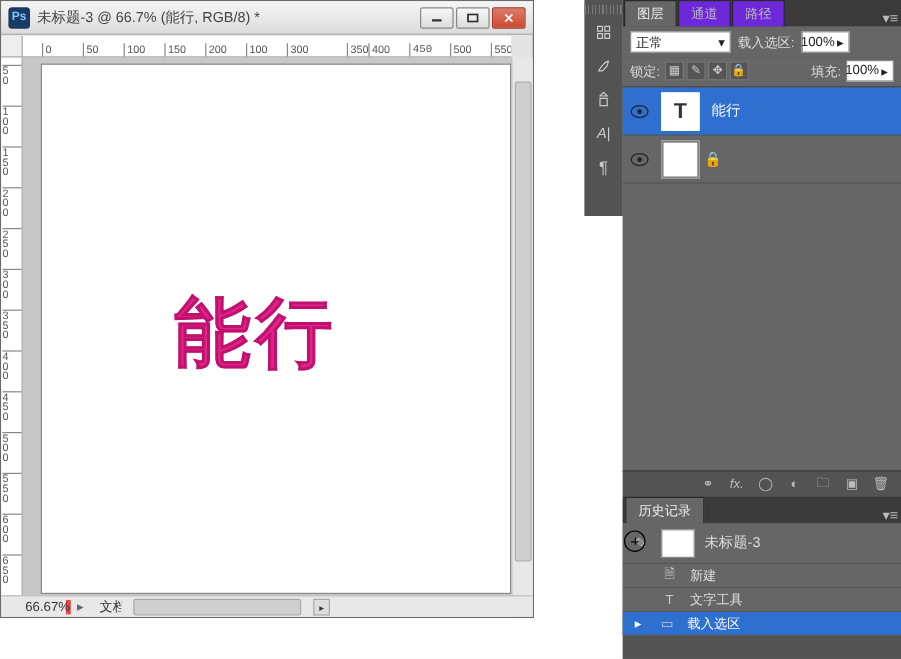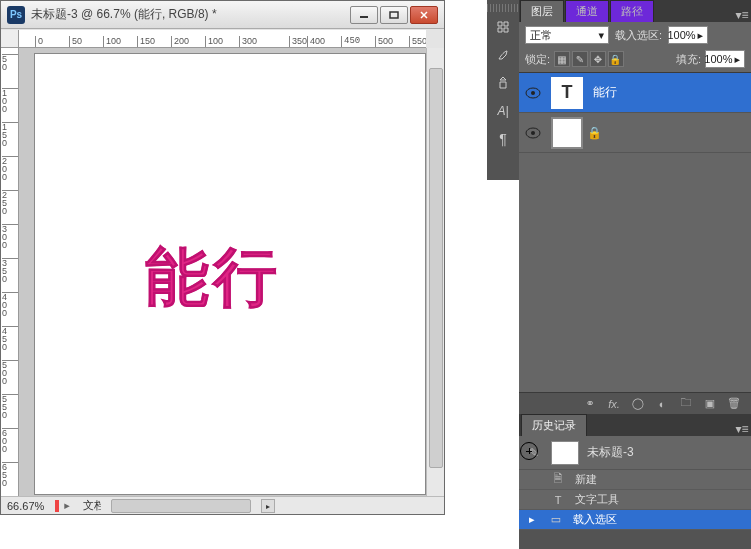--- a/index.html
+++ b/index.html
@@ -27,21 +27,21 @@
 .canvas-text { position: absolute; left: 110px; top: 180px; font-size: 64px; font-weight: 900; color: #e02585; letter-spacing: 4px; -webkit-text-stroke: 0.5px #c01070; font-family: "STXingkai","KaiTi",serif; }
 
 .scroll-v { position: absolute; right: 0; top: 47px; width: 18px; bottom: 18px; background: #e8e8e8; border-left: 1px solid #bbb; }
 .scroll-v .thumb { position: absolute; left: 2px; top: 20px; width: 14px; height: 400px; background: #cfcfcf; border: 1px solid #aaa; border-radius: 2px; }
 .scroll-h { position: absolute; left: 100px; bottom: 0; right: 18px; height: 18px; background: #e8e8e8; border-top: 1px solid #bbb; }
 .scroll-h .thumb { position: absolute; top: 2px; left: 10px; height: 14px; width: 140px; background: #cfcfcf; border: 1px solid #aaa; border-radius: 2px; }
 .scroll-h .arrow { position: absolute; top: 2px; width: 14px; height: 14px; background: #ddd; border: 1px solid #aaa; display: flex; align-items: center; justify-content: center; font-size: 8px; }
 .scroll-h .arrow.right2 { left: 160px; }
 
 .statusbar { position: absolute; left: 0; bottom: 0; right: 0; height: 18px; background: #e8e8e8; border-top: 1px solid #bbb; display: flex; align-items: center; font-size: 11px; color: #333; }
-.statusbar .zoom { width: 58px; padding-left: 6px; border-right: 4px solid #ef4444; }
+.statusbar .zoom { width: 58px; padding-left: 20px; border-right: 4px solid #ef4444; }
 .statusbar .expand-icon { width: 16px; display: flex; justify-content: center; color: #666; }
 .statusbar .docinfo { padding-left: 8px; }
 
 .vtoolbar { position: absolute; left: 487px; top: 0; width: 32px; height: 180px; background: #535353; display: flex; flex-direction: column; align-items: center; padding-top: 4px; gap: 2px; }
 .vtoolbar .vt-handle { width: 100%; height: 8px; background: repeating-linear-gradient(90deg,#777,#777 1px,#535353 1px,#535353 3px); }
 .vtoolbar .vt-btn { width: 26px; height: 26px; display: flex; align-items: center; justify-content: center; color: #ccc; font-size: 14px; border-radius: 2px; }
 
 .panels { position: absolute; left: 519px; top: 0; right: 0; bottom: 0; background: #535353; }
 .panel-tabs { display: flex; height: 22px; background: #3a3a3a; align-items: flex-end; padding-left: 1px; justify-content: space-between; }
 .panel-tab { padding: 3px 10px; font-size: 11px; color: #bbb; background: #6d28d9; border: 1px solid #2a2a2a; border-bottom: none; margin-right: 1px; }

